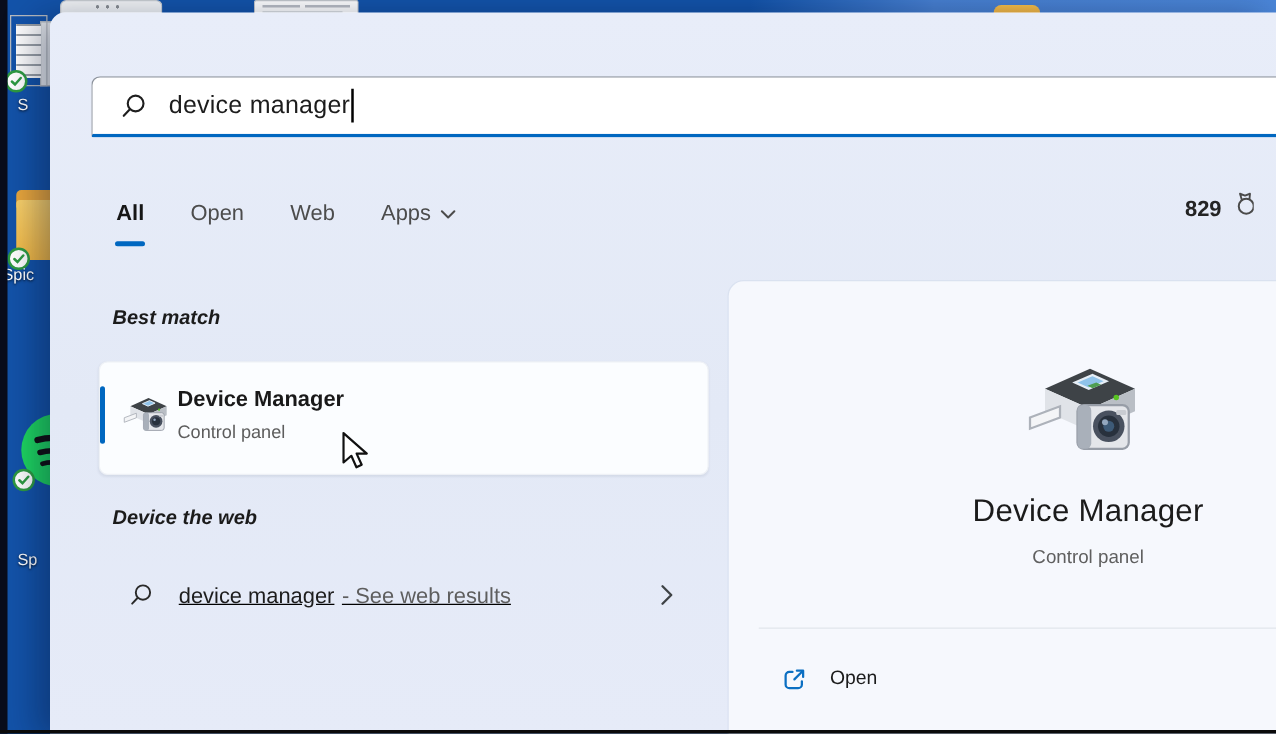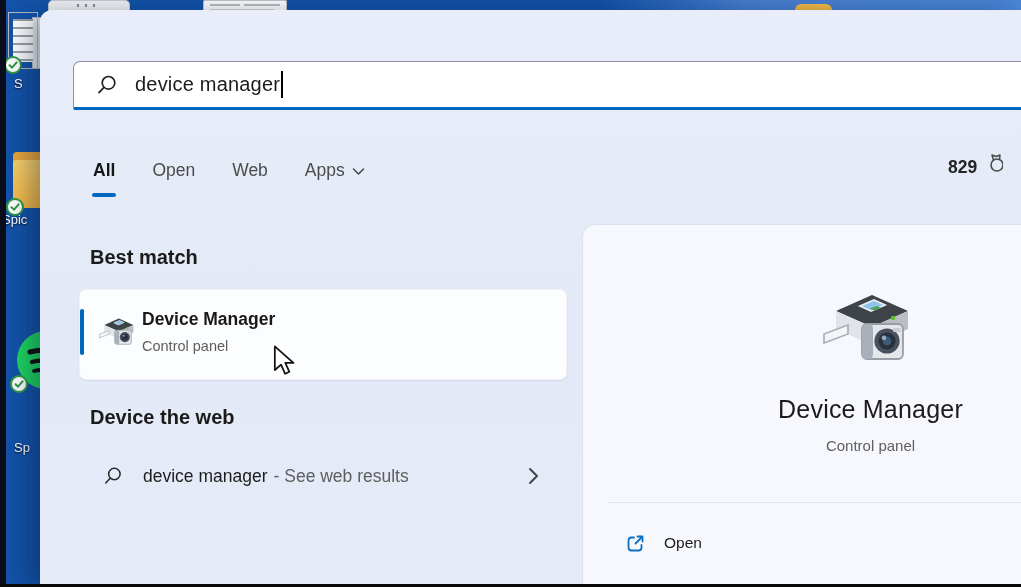--- a/index.html
+++ b/index.html
@@ -91,37 +91,37 @@
     content:""; position:absolute; left:50%; transform:translateX(-50%);
     bottom:0; width:24px; height:4px; border-radius:2px; background:#0067c0;
   }
   .tab .chev-down { display:flex; margin-top:2px; }
 
   .rewards { position:absolute; left:908px; top:147px; display:flex; align-items:center; gap:6px;
     font-size:17.5px; color:#242424;font-weight:bold; }
   .rewards svg { margin-top:-6px; }
 
   
-  .section-header { position:absolute; font-size:20px; font-weight:700; color:#1b1b1b; }
+  .section-header { position:absolute; font-size:16px; font-weight:700; color:#1b1b1b;font-style:italic; }
   .hdr-best { left:50px; top:236px; }
   .hdr-web  { left:50px; top:396px; }
 
   
   .best-card {
     position:absolute; left:39px; top:279px; width:488px; height:91px;
     background:#fbfdff; border-radius:7px; border:1px solid #eef1f6;
     box-shadow:0 1px 2px rgba(20,30,60,.07);
   }
   .best-card .accent { position:absolute; left:0; top:19px; width:4px; height:46px; background:#0067c0; border-radius:3px; }
   .best-card .bm-icon { position:absolute; left:17px; top:24px; }
   .bm-title { position:absolute; left:62px; top:19px; font-size:17.5px; font-weight:700; color:#191919; }
   .bm-sub   { position:absolute; left:62px; top:48px; font-size:14.5px; color:#5d5d5d; }
 
   
-  .web-row { position:absolute; left:39px; width:470px; height:46px; display:flex; align-items:center; }
+  .web-row { position:absolute; left:39px; width:470px; height:46px; display:flex; align-items:center;text-decoration:underline; }
   .web-row-1 { top:443px; }
   .web-row-2 { top:506px; }
   .web-row .mag { margin-left:24px; display:flex; flex:0 0 auto; }
   .web-row .wr-text { margin-left:20px; font-size:17.5px; color:#1d1d1d; white-space:nowrap; }
   .web-row .wr-annot { color:#5e5e5e; margin-left:6px; }
   .web-row .wr-bold { font-weight:700; margin-left:5px; }
   .web-row .chev-right { margin-left:auto; margin-right:10px; display:flex; }
 
   
   .preview {

